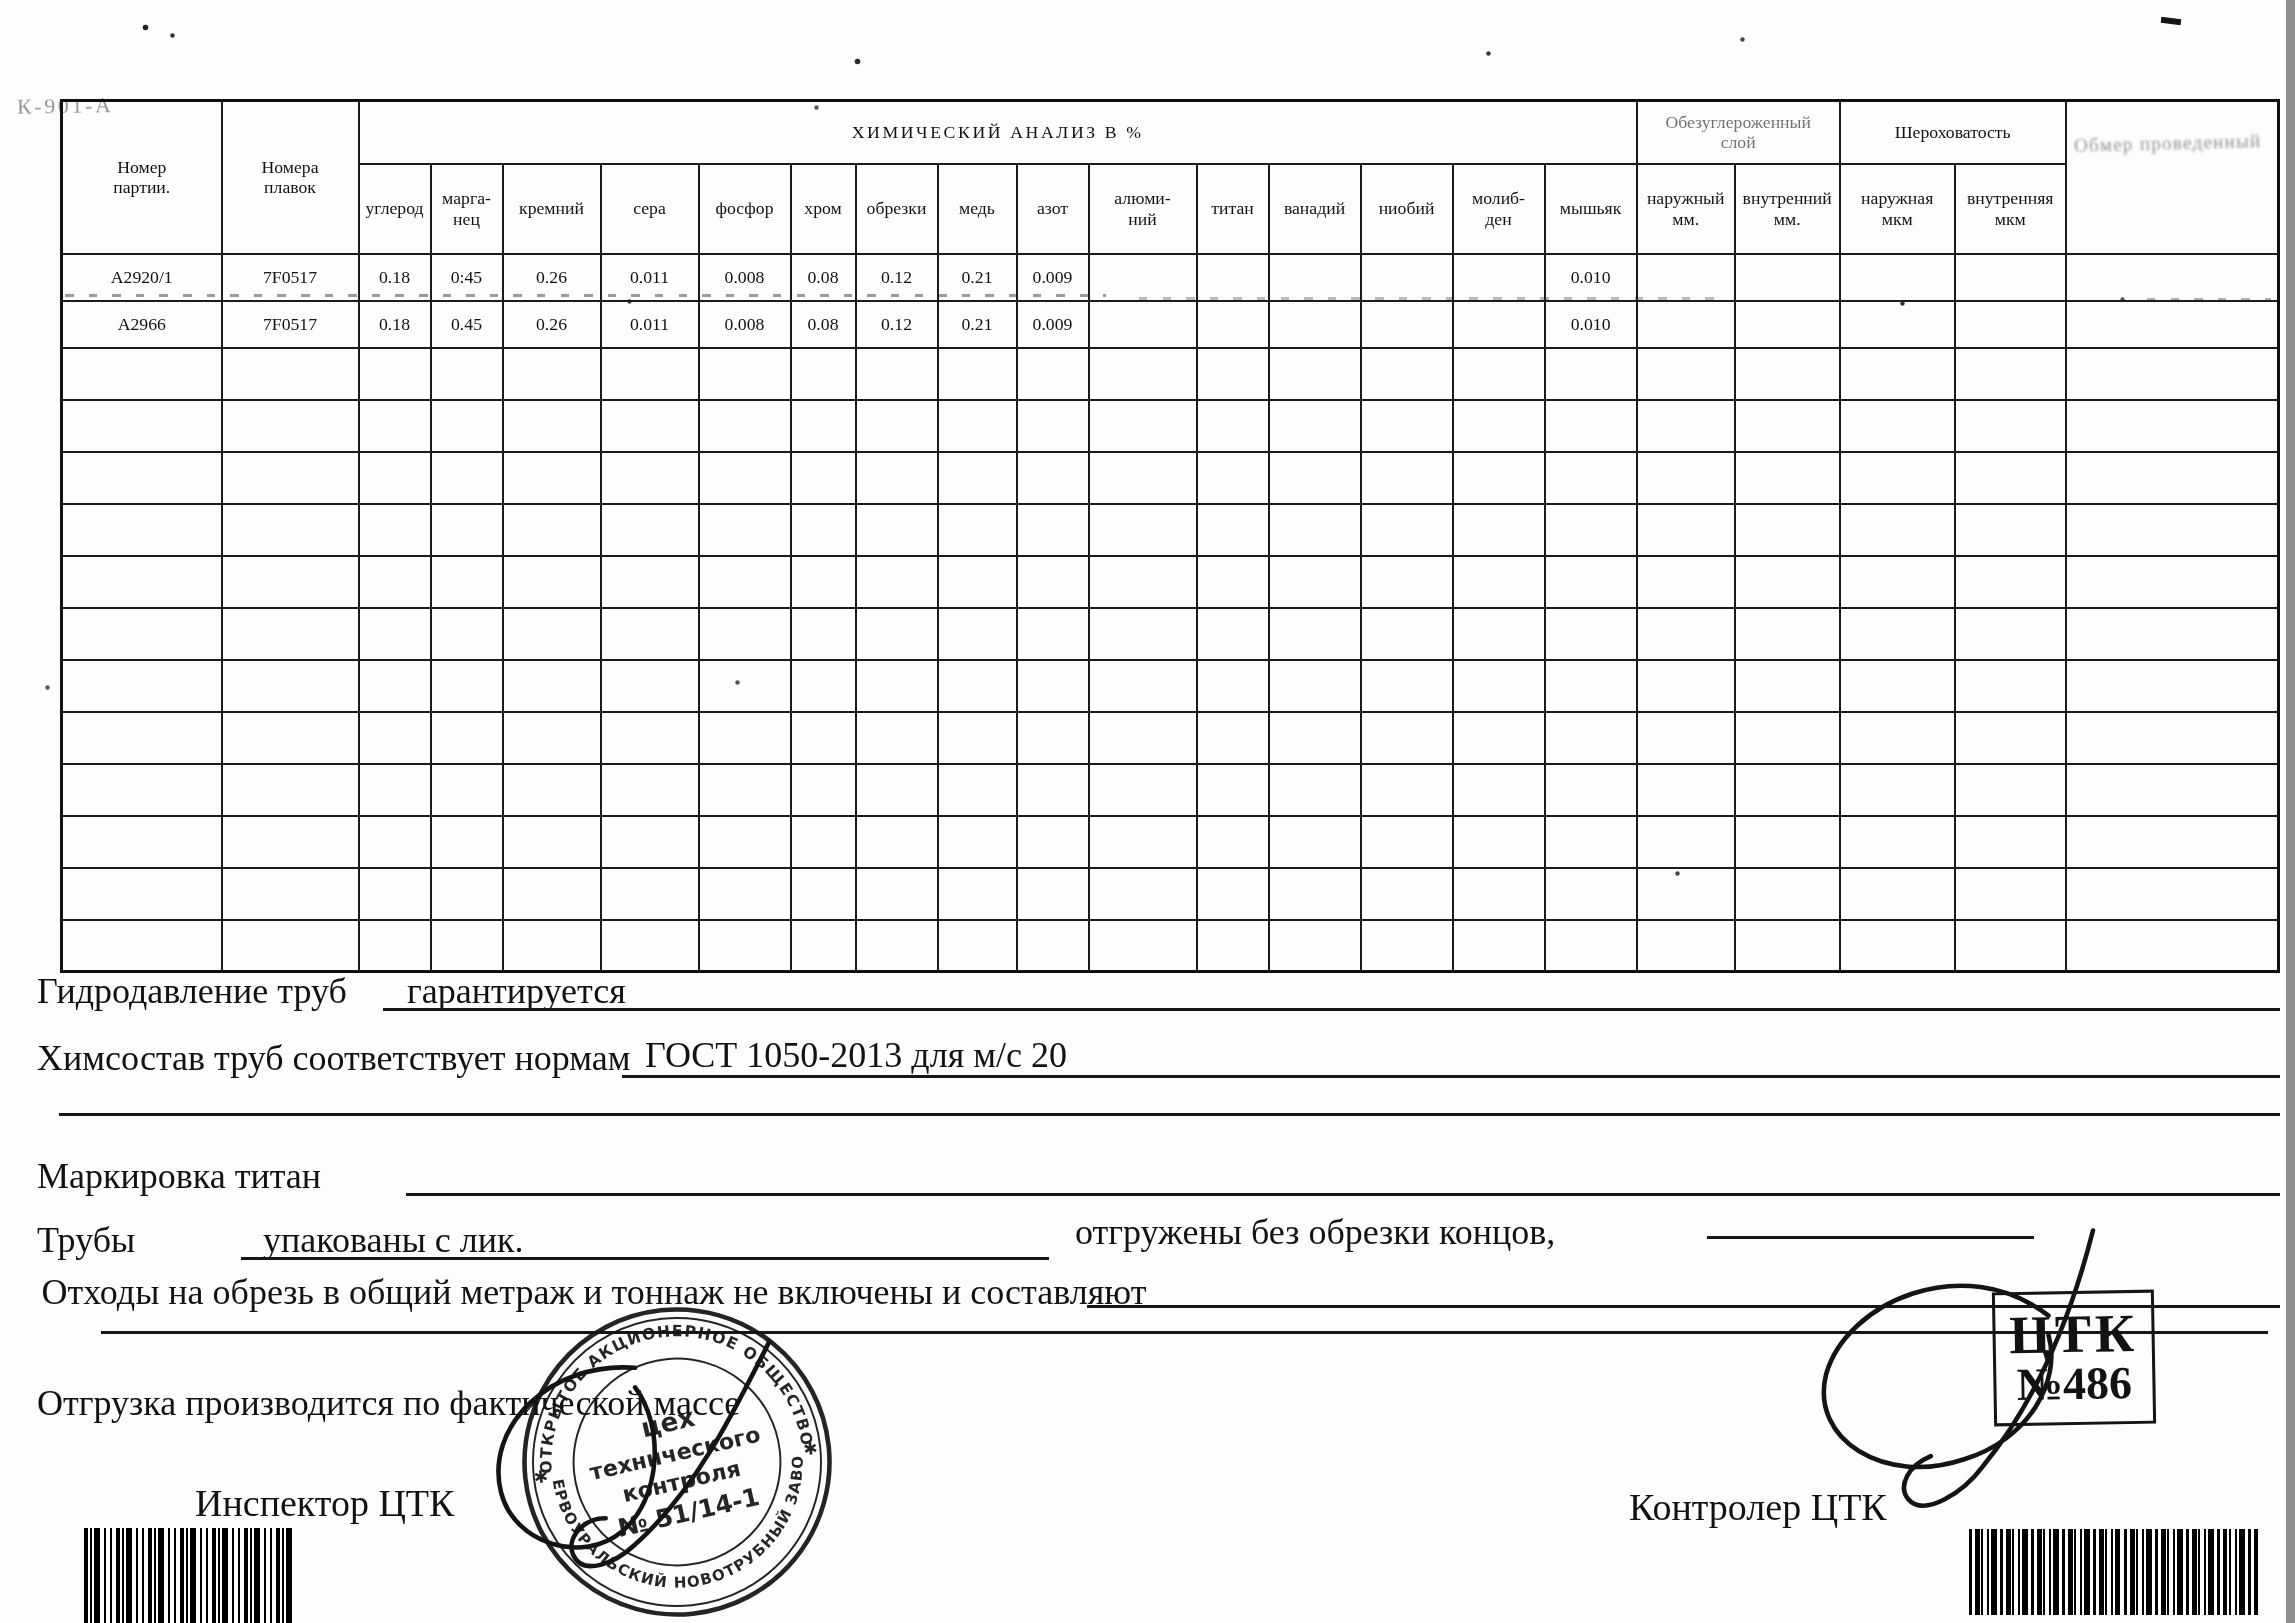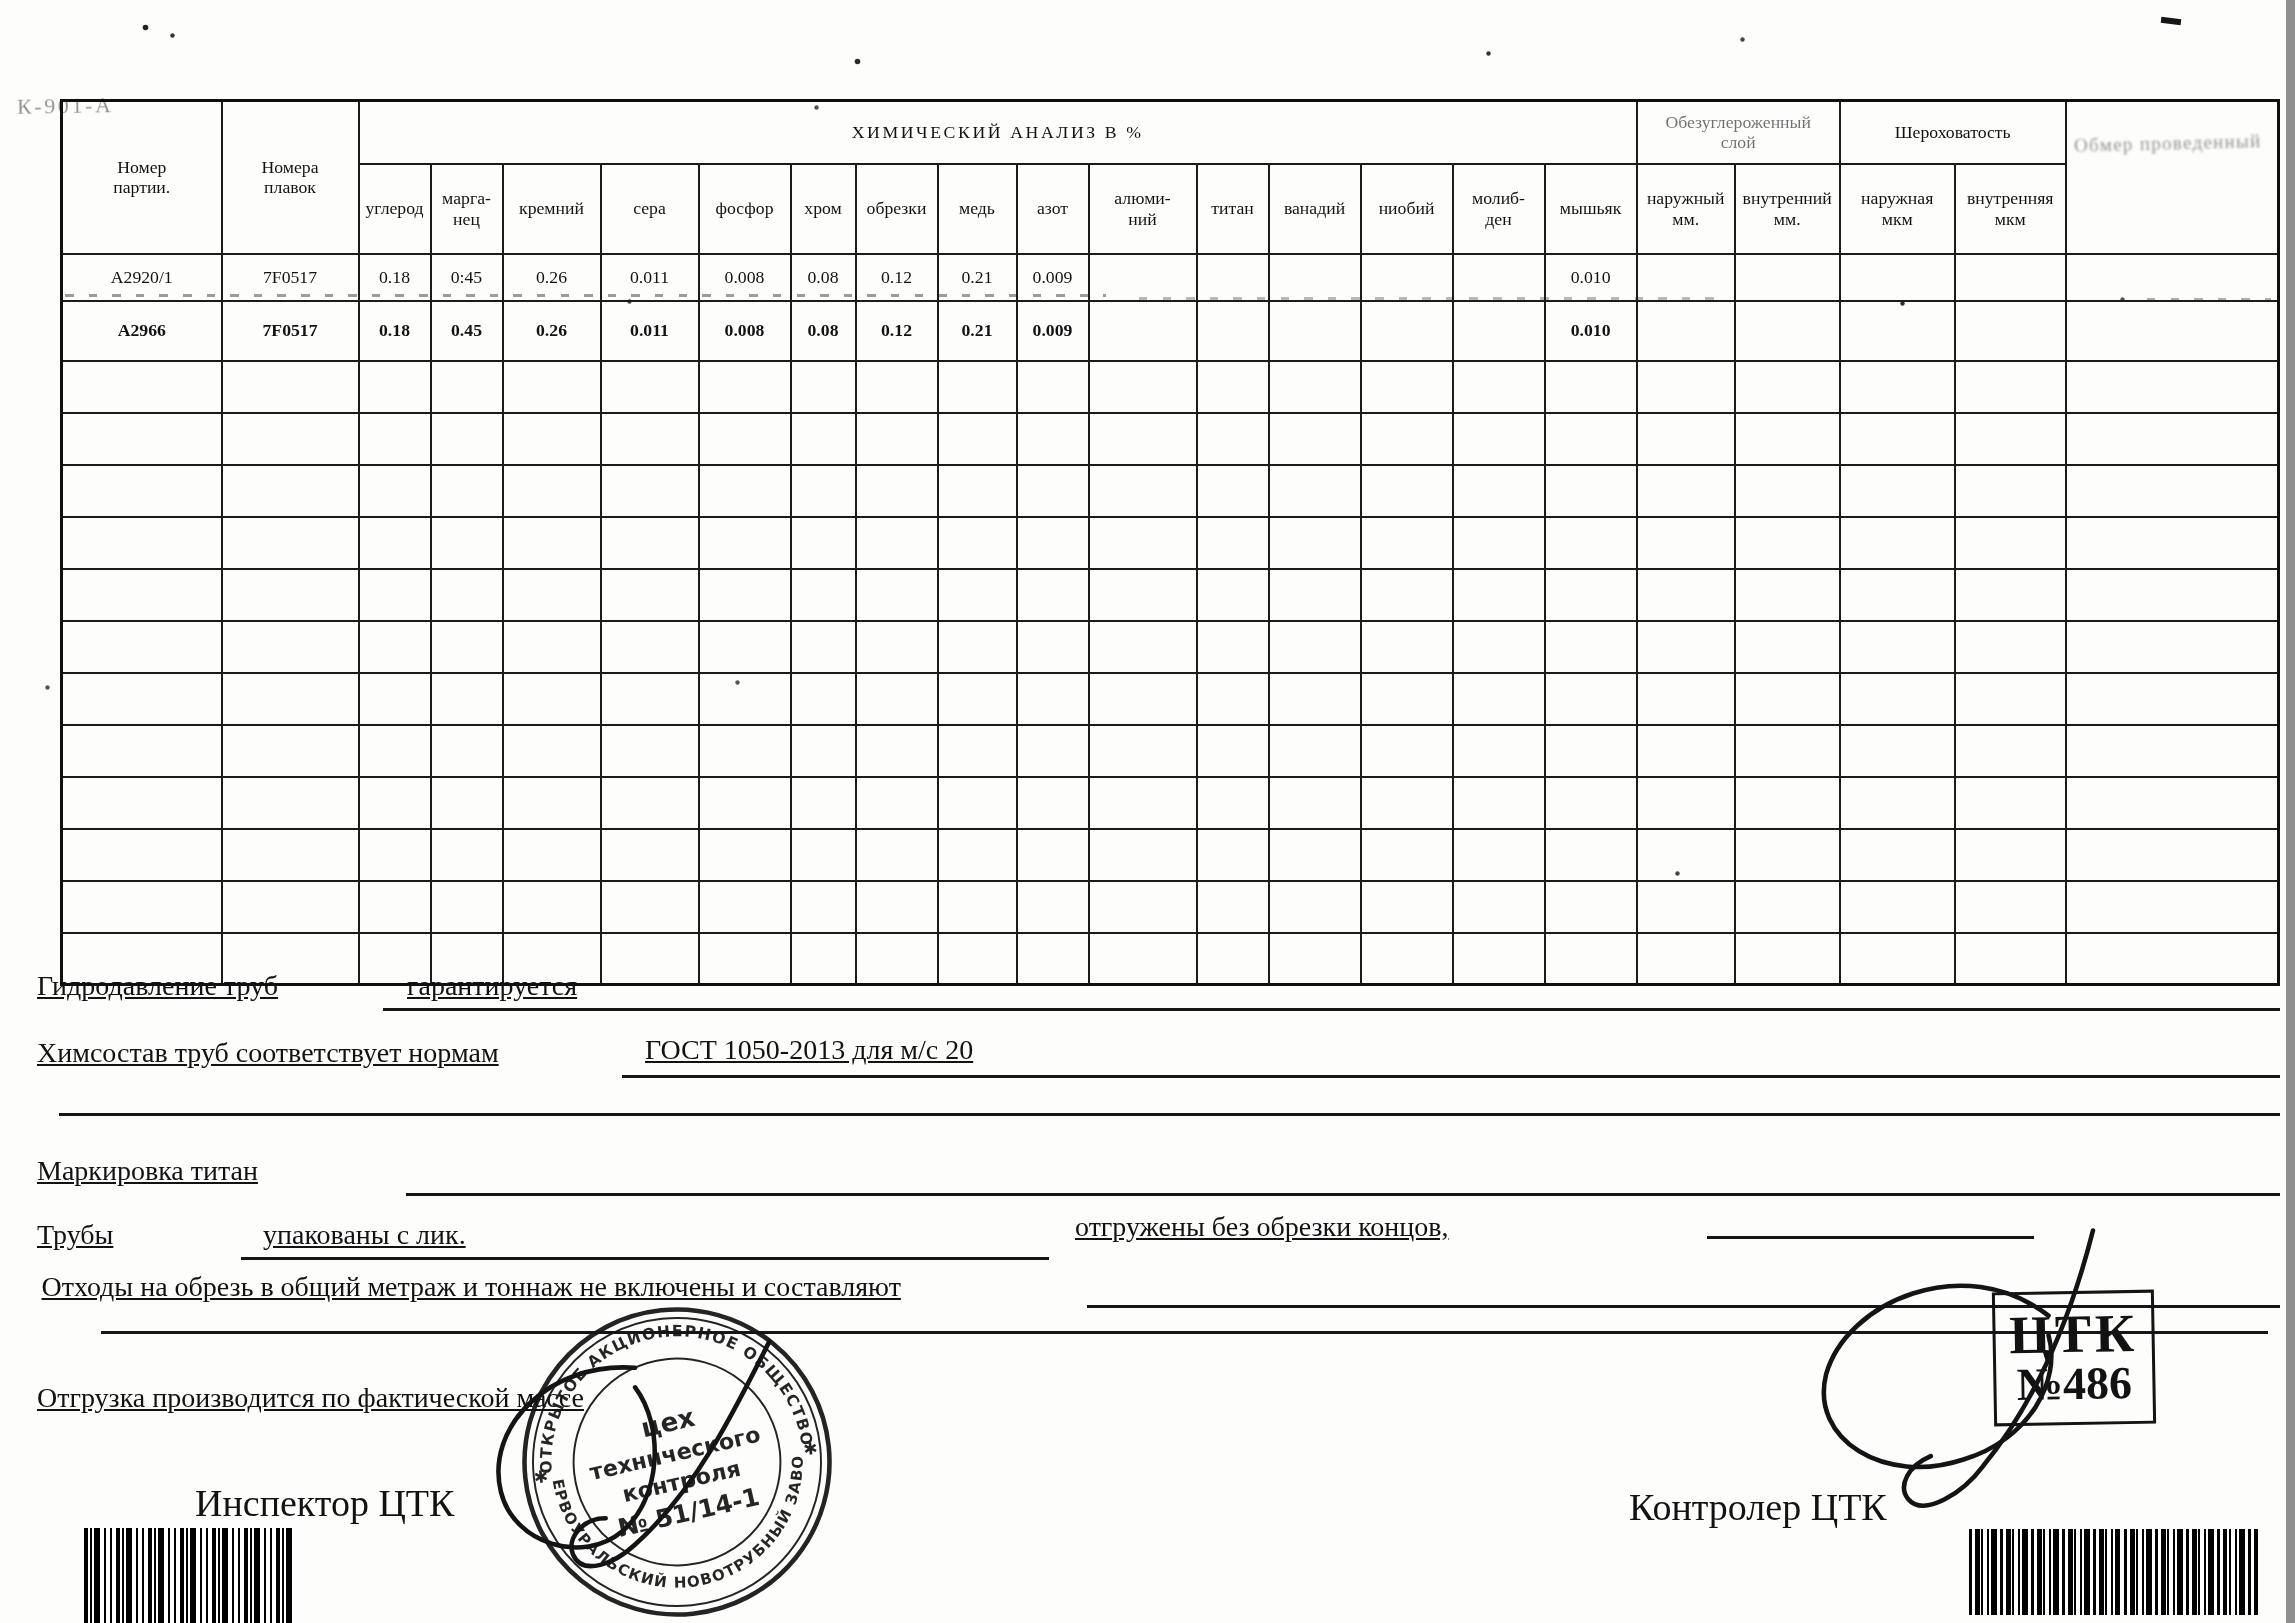--- a/index.html
+++ b/index.html
@@ -26,32 +26,32 @@
     opacity:.45;filter:blur(0.7px);transform:rotate(-1deg);}
   .extra-col-header{position:absolute;left:2074px;top:132px;width:226px;font-size:19px;
     letter-spacing:1.3px;opacity:.45;filter:blur(0.8px);transform:rotate(-1.5deg);white-space:nowrap;}
   
   #chem-table{position:absolute;left:60px;top:99px;width:2220px;height:859px;
     border-collapse:collapse;table-layout:fixed;border:3.9px solid #101010;}
   #chem-table td{border:2px solid #1b1b1b;text-align:center;vertical-align:middle;
     padding:0 1.3px;overflow:hidden;font-size:17.7px;line-height:1.15;}
   .pre{white-space:pre-line;}
   tr.h1{height:63px;} tr.h2{height:90px;}
-  tr.r1{height:47px;} tr.r2{height:60px;font-weight:bold;} tr.empty-row{height:52px;}
+  tr.r1{height:47px;} tr.r2{height:47px;} tr.empty-row{height:52px;}
   tr.h1 td{font-size:18.3px;}
   tr.h2 td{font-size:17.7px;}
   tr.h1 td:nth-child(2),tr.h1 td:nth-child(3),tr.h1 td:nth-child(5){border-right-width:3.9px;}
   tr.h2 td:nth-child(15),tr.h2 td:nth-child(19){border-right-width:3.9px;}
   tr.body td:nth-child(2),tr.body td:nth-child(17),tr.body td:nth-child(21){border-right-width:3.9px;}
   td.title-cell{font-size:20px;letter-spacing:2.6px;}
   td.decarb-cell{opacity:.6;filter:blur(0.3px);}
   td.data-cell{font-size:20px;}
   td.party-cell{font-size:21.6px;}
   
-  .note{position:absolute;font-size:28px;white-space:nowrap;text-decoration:underline;}
+  .note{position:absolute;font-size:36px;white-space:nowrap;}
   .rule{position:absolute;height:2.6px;background:#161616;}
   .sig-label{position:absolute;font-size:38px;font-weight:normal;white-space:nowrap;}
   
   .round-stamp{position:absolute;left:516px;top:1301px;width:322px;height:322px;transform:rotate(-6deg);opacity:.93;}
   .ctk-stamp{position:absolute;left:1993px;top:1291px;width:156px;height:128px;
     border:3.3px solid #141414;display:flex;flex-direction:column;align-items:center;justify-content:center;
     transform:rotate(-1deg);background:transparent;}
   .ctk-stamp .l1{font-size:54px;font-weight:bold;letter-spacing:3.9px;line-height:.95;}
   .ctk-stamp .l2{font-size:46px;font-weight:bold;line-height:1;}
   .sig-svg{position:absolute;pointer-events:none;}

